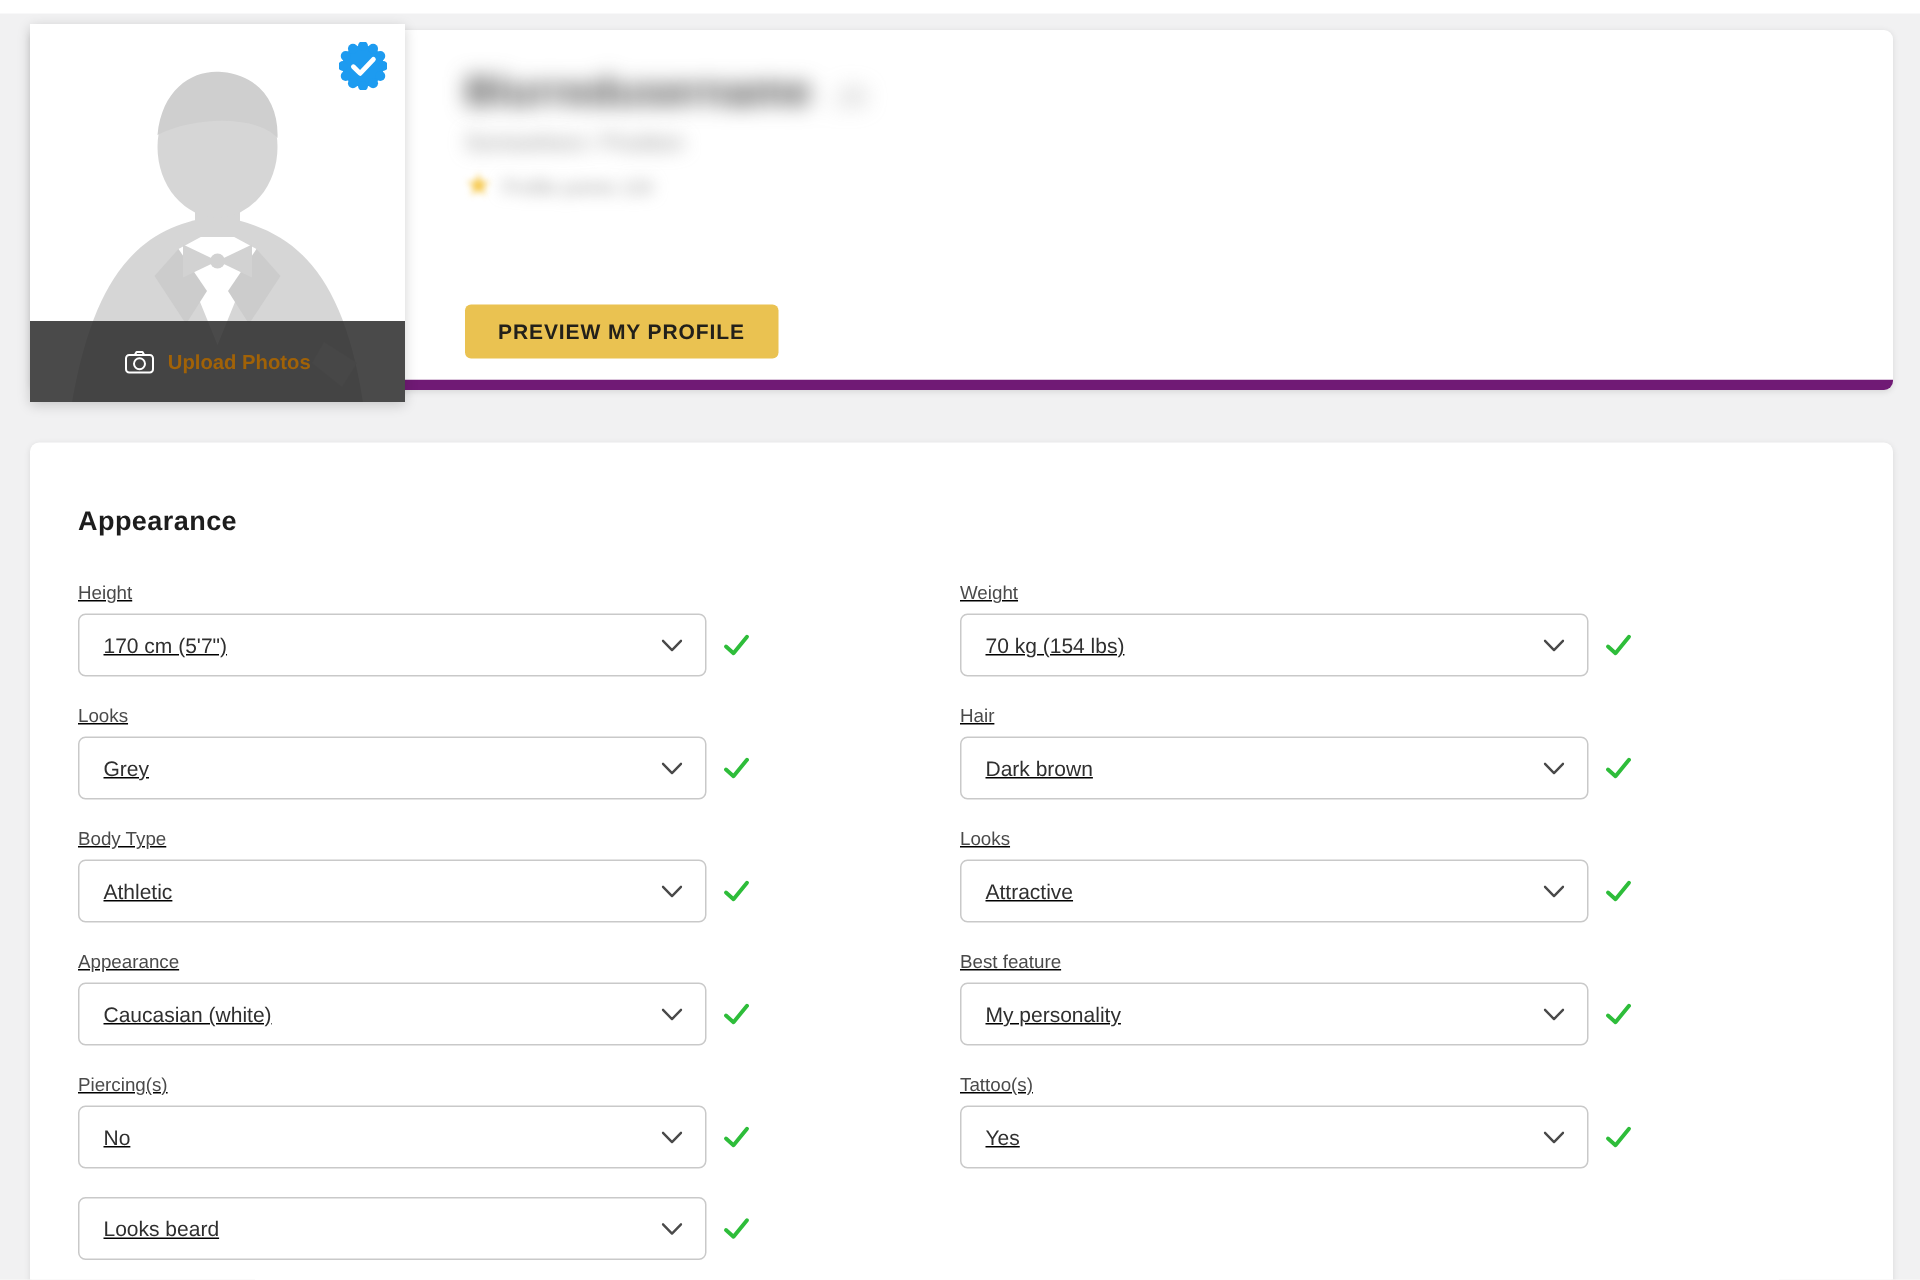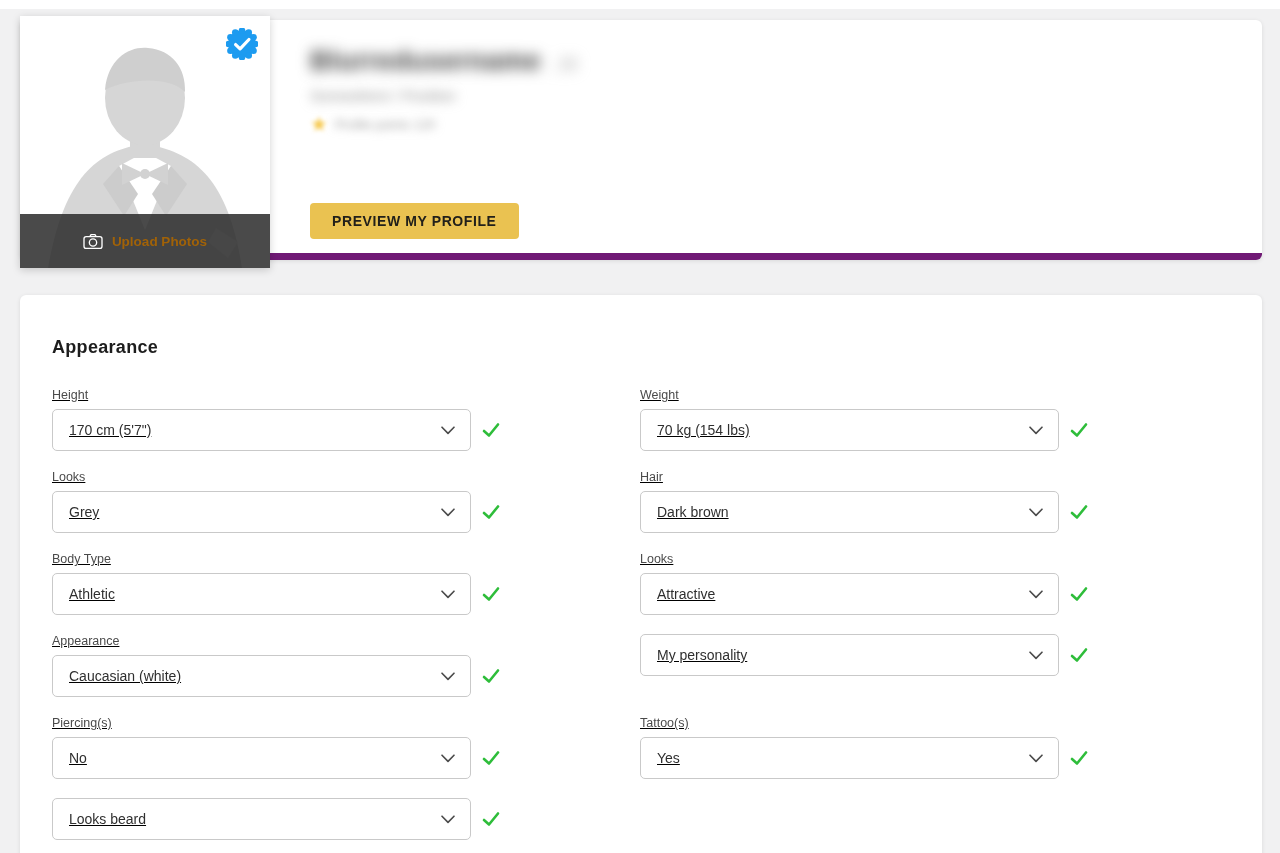--- a/index.html
+++ b/index.html
@@ -269,20 +269,21 @@
           <path d="M1,1.2 L7,7.4 L13,1.2"></path>
         </svg>
       </div>
       <svg class="check-icon" width="18" height="18" viewBox="0 0 18 18" fill="none" stroke="#2ebd3a" stroke-width="2.6" stroke-linecap="round" stroke-linejoin="round">
         <path d="M2,10 L7,14.5 L16,3.5"></path>
       </svg>
     </div>
   </div>
 
   <div class="field">
+    <div class="field-label">Best feature</div>
     <div class="field-row">
       <div class="select-box">
         <span class="select-value">My personality</span>
         <svg class="chevron" width="14" height="9" viewBox="0 0 14 9" fill="none" stroke="#4a4a4a" stroke-width="1.6" stroke-linecap="round" stroke-linejoin="round">
           <path d="M1,1.2 L7,7.4 L13,1.2"></path>
         </svg>
       </div>
       <svg class="check-icon" width="18" height="18" viewBox="0 0 18 18" fill="none" stroke="#2ebd3a" stroke-width="2.6" stroke-linecap="round" stroke-linejoin="round">
         <path d="M2,10 L7,14.5 L16,3.5"></path>
       </svg>

